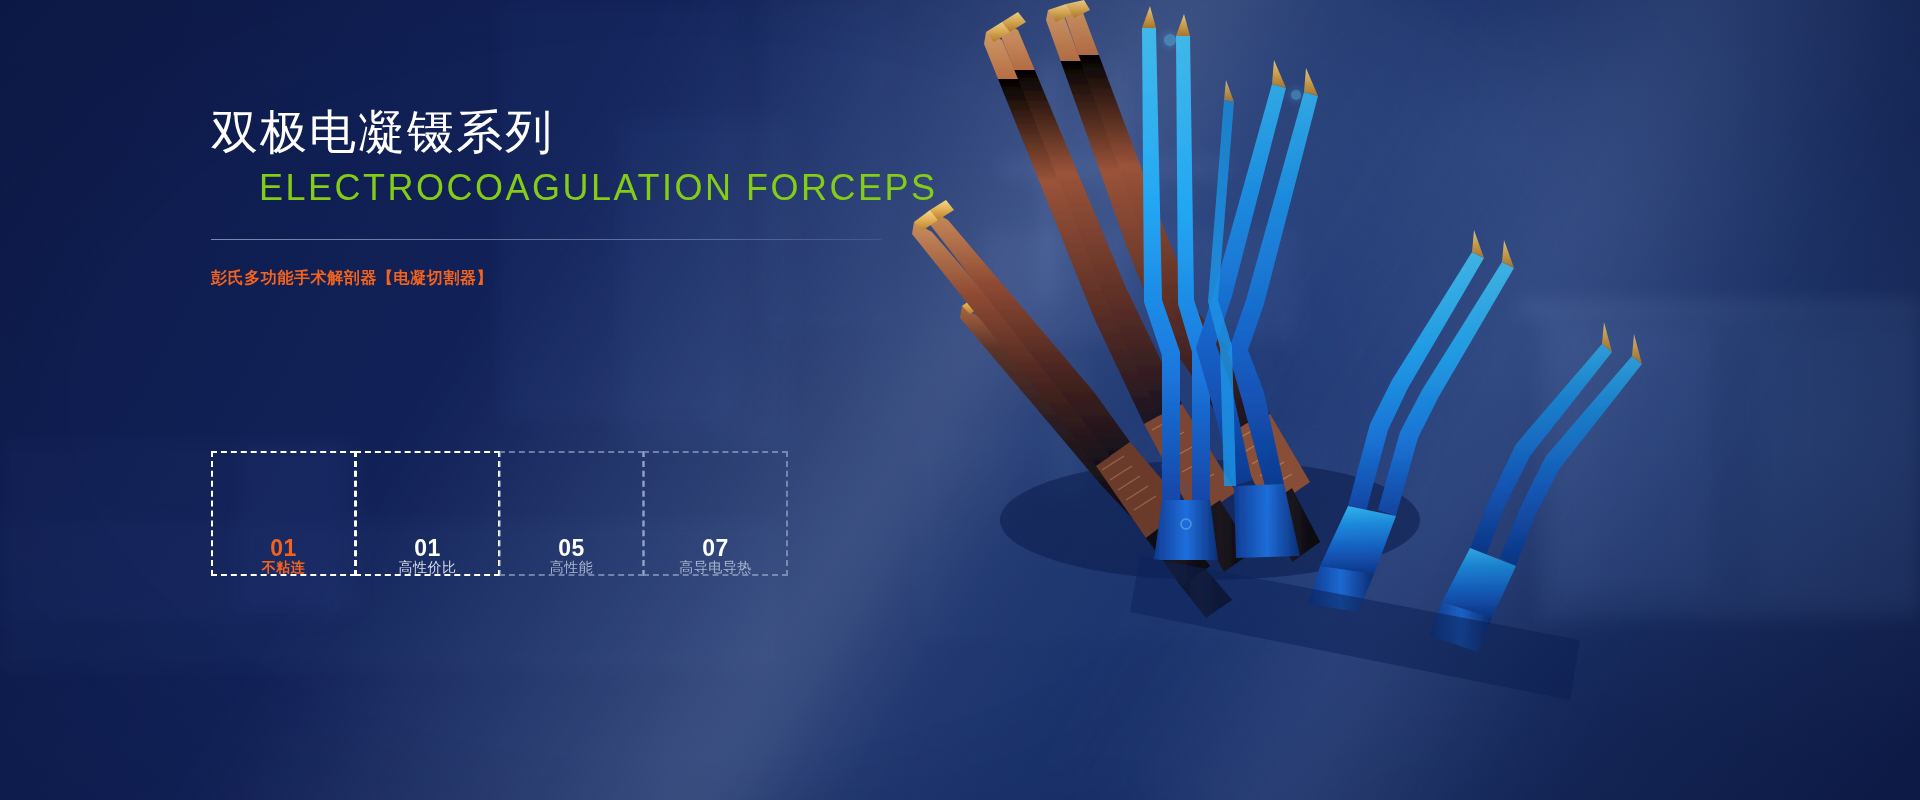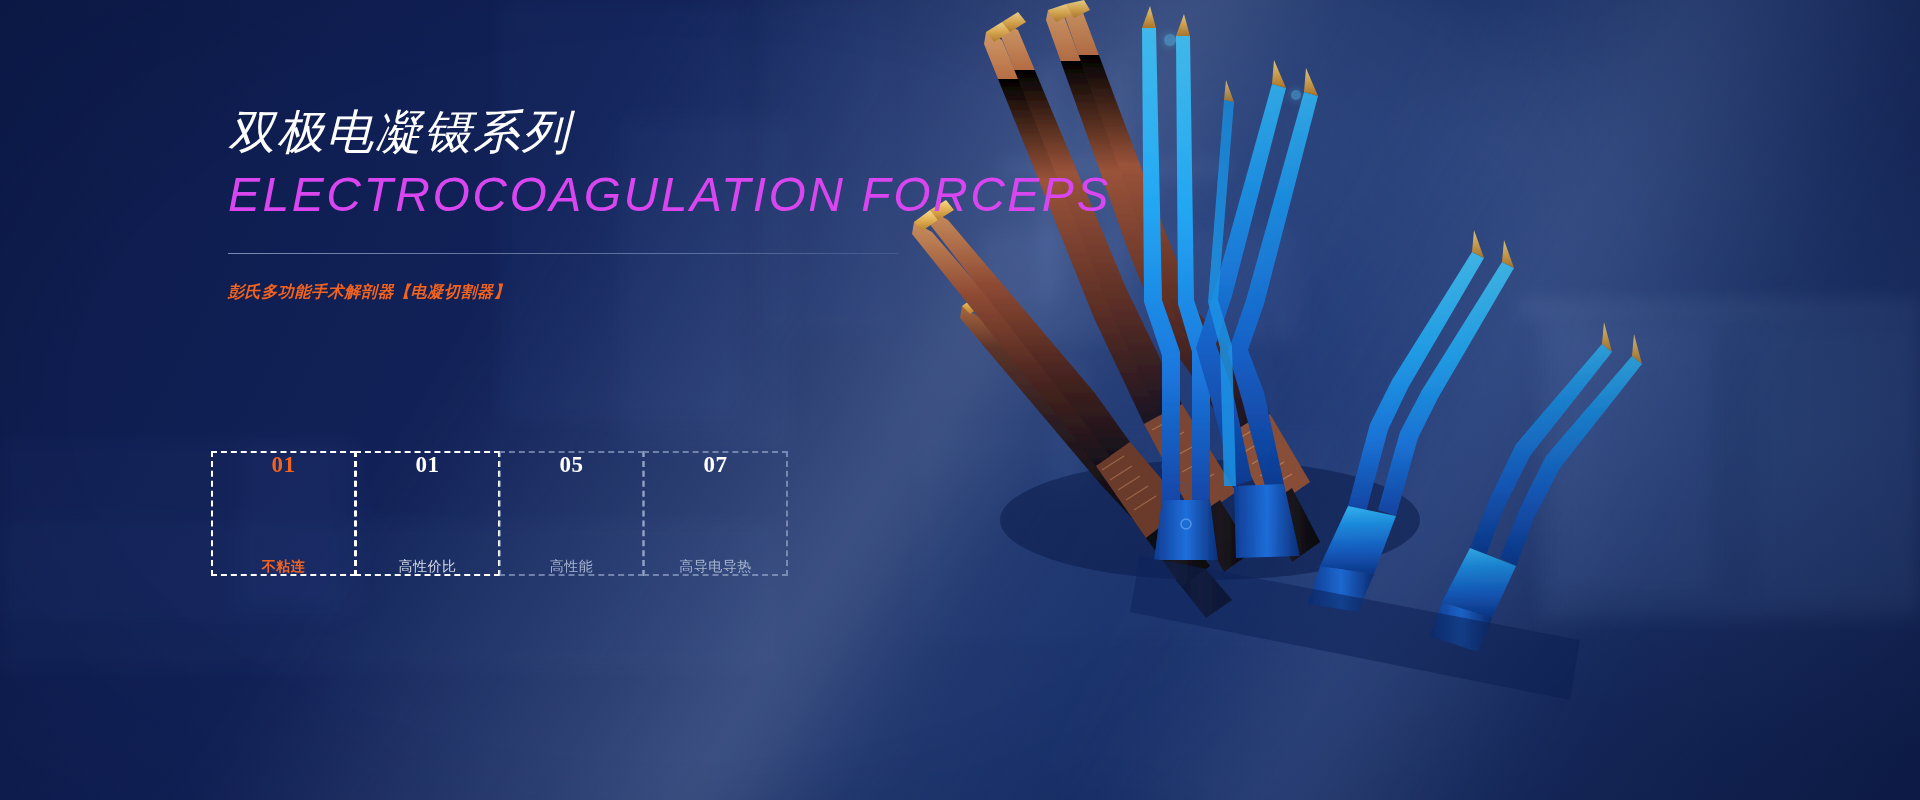--- a/index.html
+++ b/index.html
@@ -47,57 +47,57 @@
     background:linear-gradient(to right, rgba(195,212,248,0) 0%, rgba(195,212,248,0.13) 50%, rgba(195,212,248,0) 100%);
     transform:rotate(28deg); transform-origin:top left;
     filter:blur(30px);
   }
   .vig{
     position:absolute; inset:0;
     background:radial-gradient(ellipse 1500px 900px at 35% 50%, rgba(0,0,0,0) 40%, rgba(6,14,44,0.42) 100%);
   }
 
   
-  .content{ position:absolute; left:228px; top:104px; width:700px;font-style:italic; }
+  .content{ position:absolute; left:211px; top:104px; width:700px; }
 
   .title-cn{
     font-size:47px; line-height:1.18; color:#ffffff;
     letter-spacing:2px; font-weight:400; white-space:nowrap;
   }
   .title-en{
     margin-top:8px;
-    font-size:48px; line-height:1.15;
-    color:#d946ef; letter-spacing:2.5px; font-weight:300;
+    font-size:36px; line-height:1.15;
+    color:#84cc16; letter-spacing:2.5px; font-weight:300;
     white-space:nowrap;
+    margin-left:48px;
   }
   .rule{
     margin-top:30px;
     width:670px; height:1px;
     background:linear-gradient(to right, rgba(190,205,235,.62) 0%, rgba(170,190,225,.42) 70%, rgba(150,175,215,.18) 100%);
   }
   .subtitle{
     margin-top:28px;
     font-size:16px; color:#f4631e; font-weight:700;
     letter-spacing:.6px; white-space:nowrap;
   }
 
   
   .features{
     position:absolute; left:211px; top:451px;
     display:flex; align-items:flex-start; gap:0;
   }
   .feat{
     width:145px; height:125px;
     display:flex; flex-direction:column;
-    align-items:center; justify-content:space-between;
+    align-items:center; justify-content:flex-end;
     margin-right:-1px;
-    font-family:Liberation Serif, serif;
   }
   .feat .num{ font-size:23px; font-weight:700; line-height:1; letter-spacing:.5px; }
-  .feat .lbl{ margin-top:17px; font-size:14px; line-height:1; letter-spacing:.5px; }
+  .feat .lbl{ font-size:14px; line-height:1; letter-spacing:.5px; }
 
   .feat.bright{ border:2px dashed #ffffff; }
   .feat.bright .num{ color:#ffffff; }
   .feat.bright .lbl{ color:#d7ddea; }
 
   .feat.active{ border:2px dashed #ffffff; }
   .feat.active .num{ color:#f4631e; }
   .feat.active .lbl{ color:#f4631e; font-weight:700; }
 
   .feat.dim{ border:2px dashed rgba(176,191,221,.55); }

